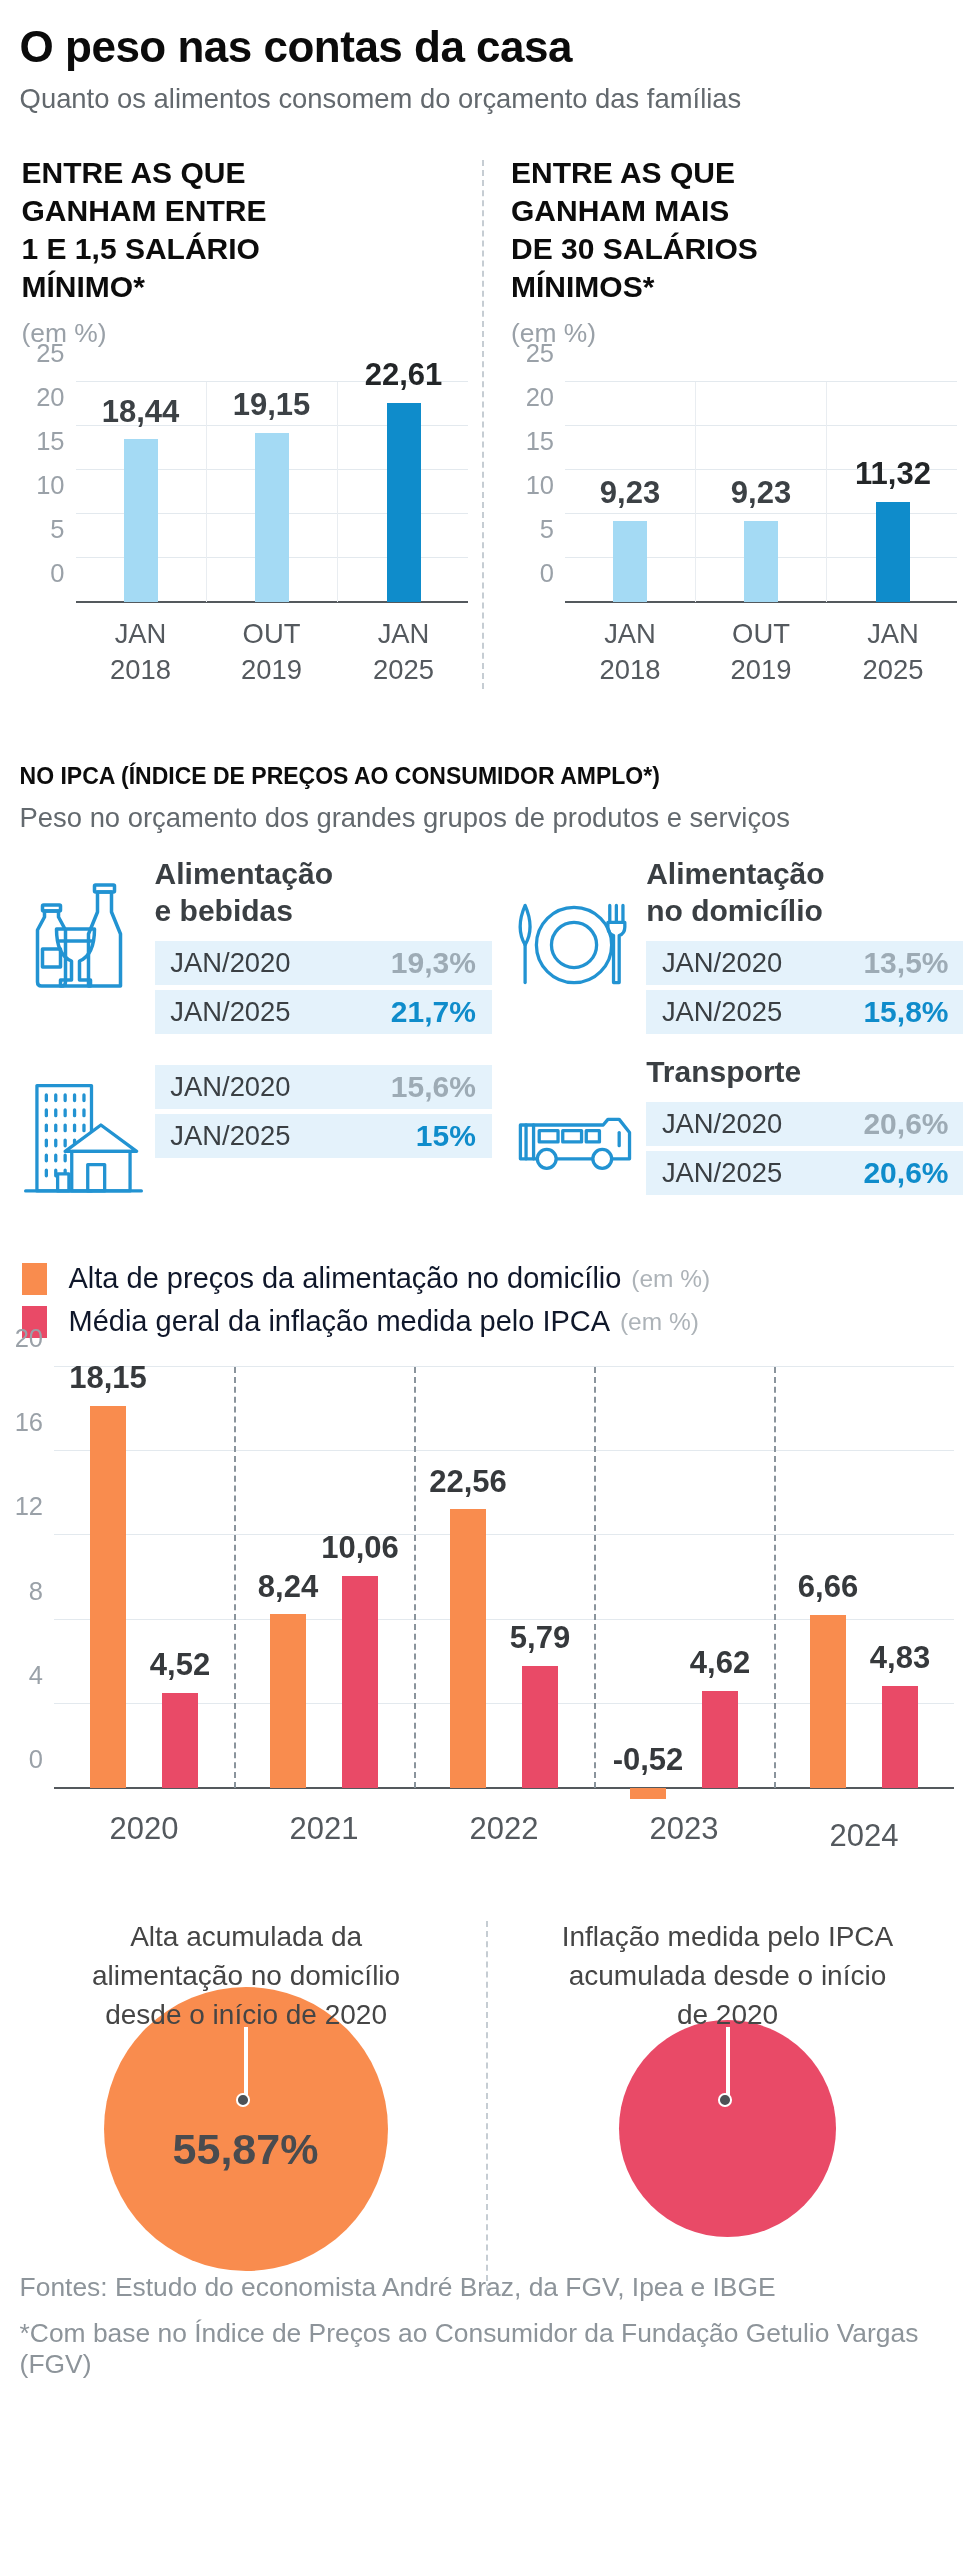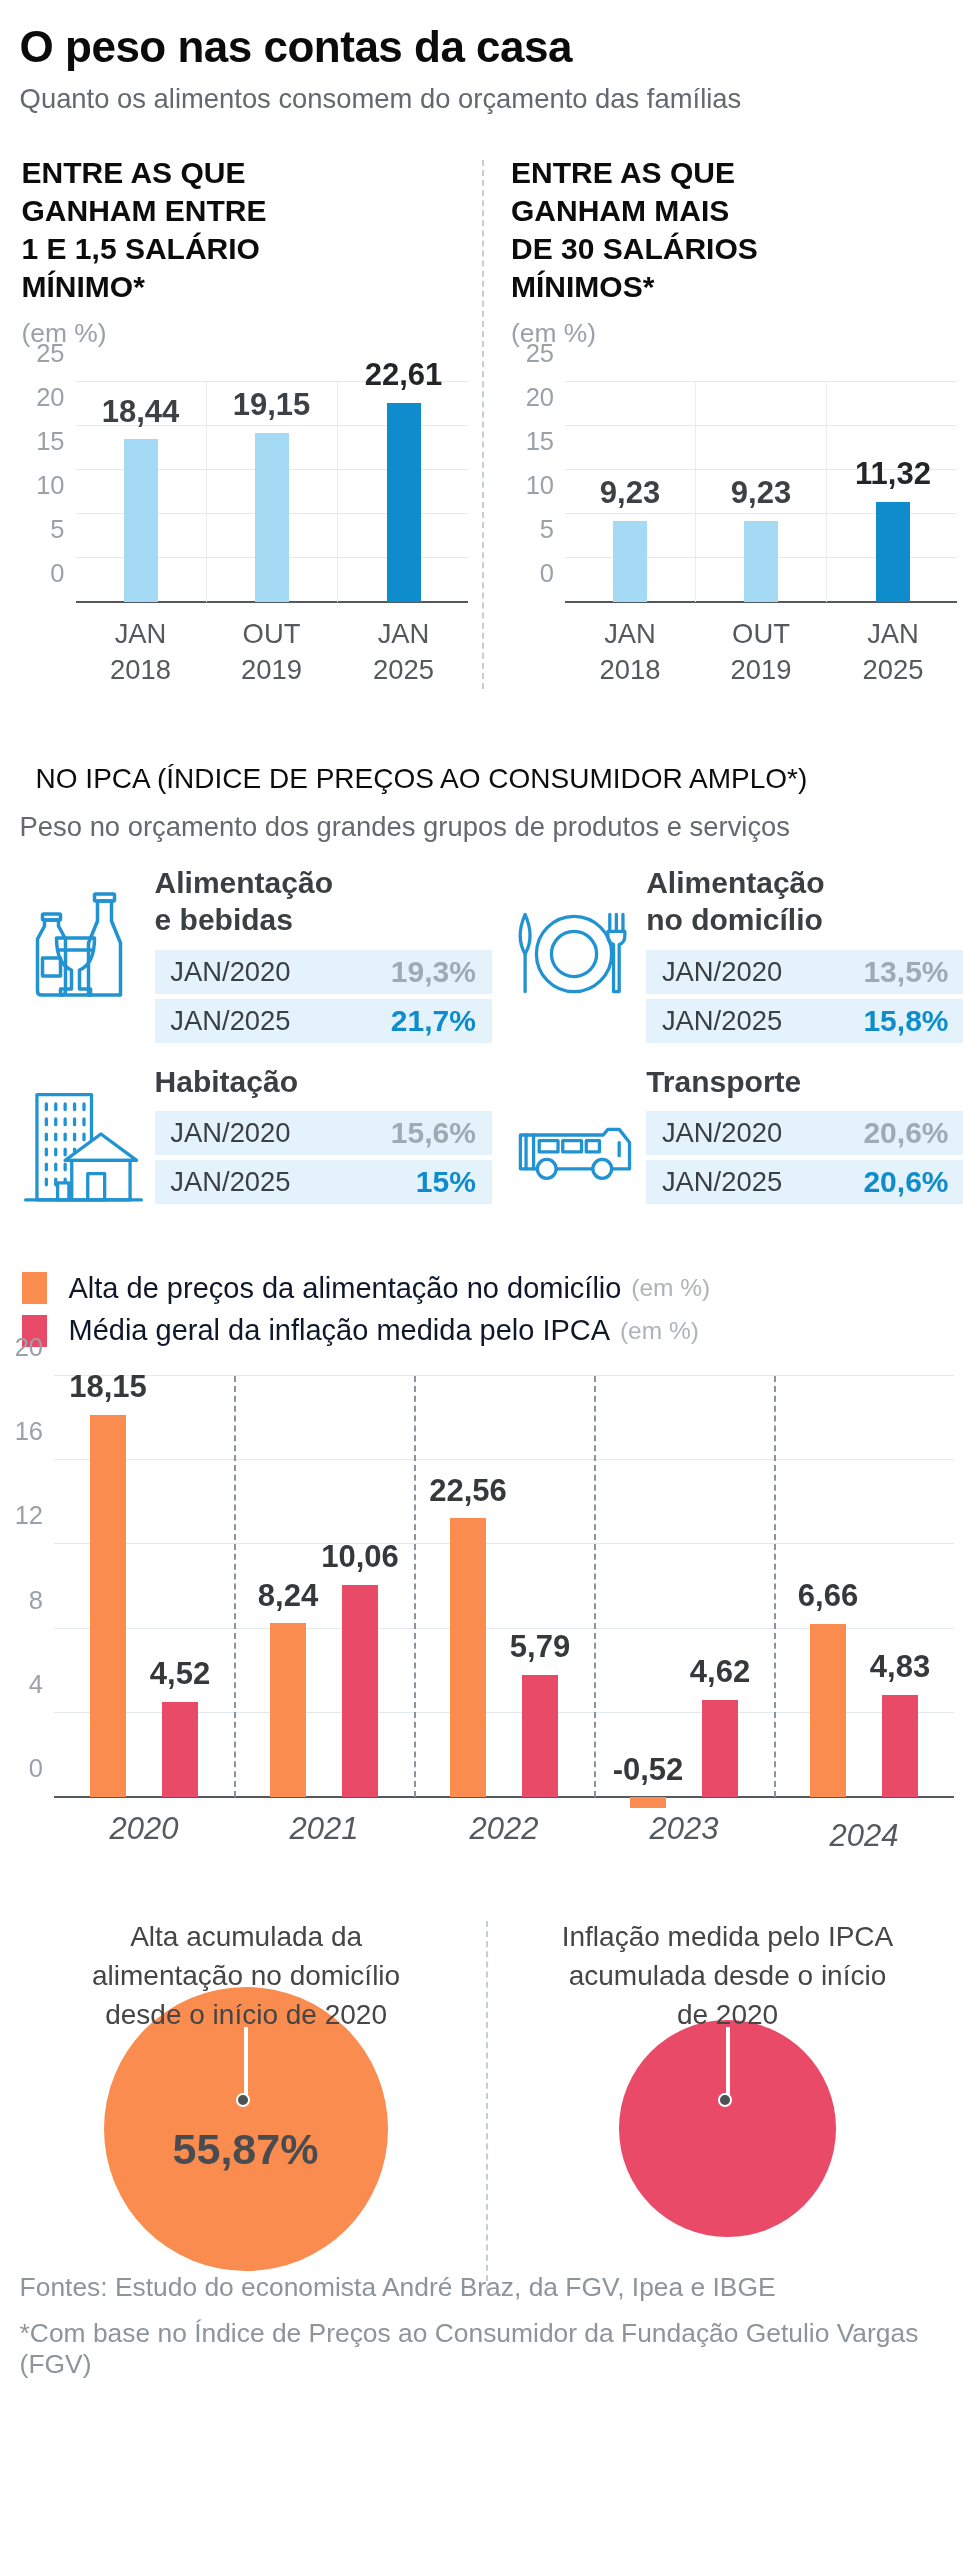--- a/index.html
+++ b/index.html
@@ -25,21 +25,21 @@
   .vgrid { position:absolute; top:0; bottom:0; width:1px; background:#e9edf1; }
   .ytick { position:absolute; left:0; width:43px; text-align:right; font-size:25.5px; color:#9aa1a8; transform:translateY(-50%); }
   .bar { position:absolute; bottom:0; transform:translateX(-50%); }
   .bar-label { position:absolute; transform:translateX(-50%); font-size:31px; font-weight:600; color:#3c4145; white-space:nowrap; }
   .bar-label.hl { font-weight:800; color:#232628; }
   .mc-cats { position:relative; height:84px; width:446px; margin-top:13.7px; }
   .cat { position:absolute; transform:translateX(-50%); text-align:center; font-size:27.4px; line-height:36px; color:#54595e; white-space:pre-line; }
 
   
   .ipca { margin-top:63px; padding:0 19.6px; }
-  .ipca-title { margin:16px; font-size:28px; font-weight:400; color:#0c0c0c; }
+  .ipca-title { margin:0; font-size:23px; font-weight:700; color:#0c0c0c; }
   .ipca-subtitle { margin:11.8px 0 0 0; font-size:27.4px; color:#63696e; }
   .cards { display:grid; grid-template-columns:472px 453px; column-gap:19.6px; row-gap:19.6px; margin-top:21.5px; }
   .card { display:flex; min-height:176px; }
   .card-icon { width:135px; display:flex; align-items:center; justify-content:flex-start; flex:none; }
   .card-body { flex:1; }
   .card-title { font-size:30px; font-weight:800; color:#3a3f43; line-height:37px; white-space:pre-line; }
   .rows { margin-top:11.8px; display:flex; flex-direction:column; gap:4.9px; }
   .row { background:#e4f2fb; display:flex; justify-content:space-between; align-items:center; padding:4.9px 15.7px; min-height:44px; font-size:27.4px; color:#3a3f43; }
   .row-value { font-size:30px; font-weight:800; }
   .row-value.gray { color:#9dabb5; }
@@ -49,21 +49,21 @@
   .legend { margin:33px 0 0 21.5px; display:flex; flex-direction:column; gap:9.8px; }
   .legend-item { display:flex; align-items:center; }
   .swatch { width:25.5px; height:32px; margin-right:21.5px; flex:none; }
   .legend-label { font-size:29px; color:#0f172a; }
   .legend-suffix { font-size:24.5px; color:#adb3b8; margin-left:9.8px; }
 
   
   .gc { margin-top:29px; }
   .gc-plot { position:relative; height:421px; width:954px; }
   .gc-sep { position:absolute; top:0; bottom:0; border-left:2px dashed #8a949c; }
-  .gc-cats { position:relative; height:51px; width:954px; margin-top:6px;font-style:italic; }
+  .gc-cats { position:relative; height:51px; width:954px; margin-top:15px; }
   .gc-cat { position:absolute; transform:translateX(-50%); font-size:31px; color:#54595e; }
   .gc-label { position:absolute; transform:translateX(-50%); font-size:31px; font-weight:800; color:#36393c; white-space:nowrap; }
 
   
   .balloons { position:relative; height:400px; margin-top:63px; }
   .b-divider { position:absolute; left:486px; top:3.9px; height:370px; border-left:2.9px dashed #c6cdd3; }
   .b-label { position:absolute; top:0; text-align:center; font-size:28px; line-height:39px; color:#454545; white-space:pre-line; z-index:2; }
   .b-circle { position:absolute; border-radius:50%; z-index:1; }
   .b-string { position:absolute; width:3.9px; background:#fff; z-index:3; }
   .b-knot { position:absolute; width:13.7px; height:13.7px; border-radius:50%; background:#4d5256; border:2.9px solid #fff; z-index:3; }
@@ -228,21 +228,20 @@
             <rect x="18" y="8" width="58" height="112"></rect>
             <path stroke-dasharray="6 10" d="M28 18 v92 M38 18 v92 M48 18 v92 M58 18 v92 M68 18 v92"></path>
             <rect x="40" y="102" width="12" height="18" fill="#fff"></rect>
             <path d="M48 78 L86 50 L124 78 z" fill="#fff"></path>
             <rect x="55" y="78" width="62" height="42" fill="#fff"></rect>
             <rect x="72" y="92" width="18" height="28"></rect>
             <path d="M6 120 H129"></path>
           </svg>
         </div>
         <div class="card-body">
-          <div class="card-title">Habitação</div>
           <div class="rows">
             <div class="row">
               <span>JAN/2020</span>
               <span class="row-value gray">15,6%</span>
             </div>
             <div class="row">
               <span>JAN/2025</span>
               <span class="row-value blue">15%</span>
             </div>
           </div>

